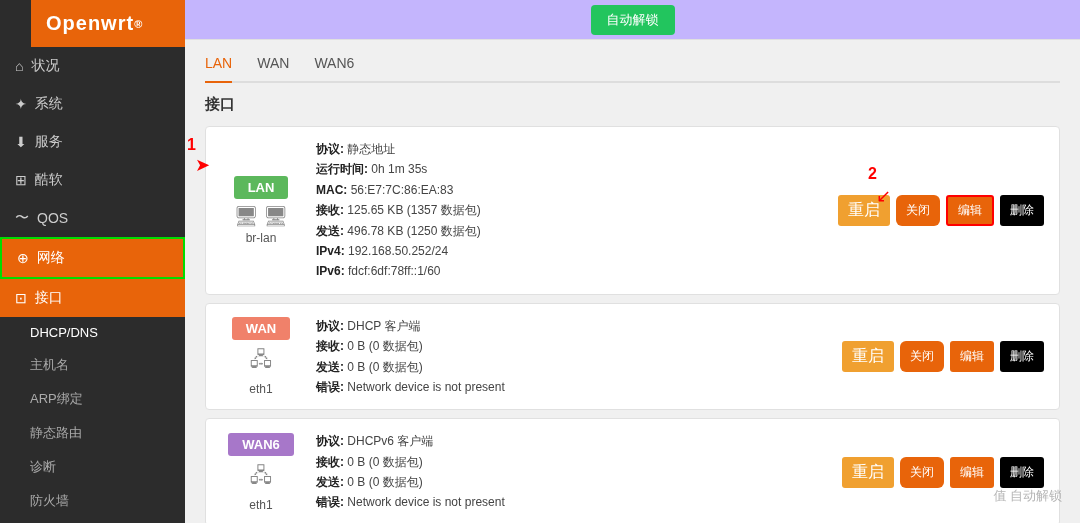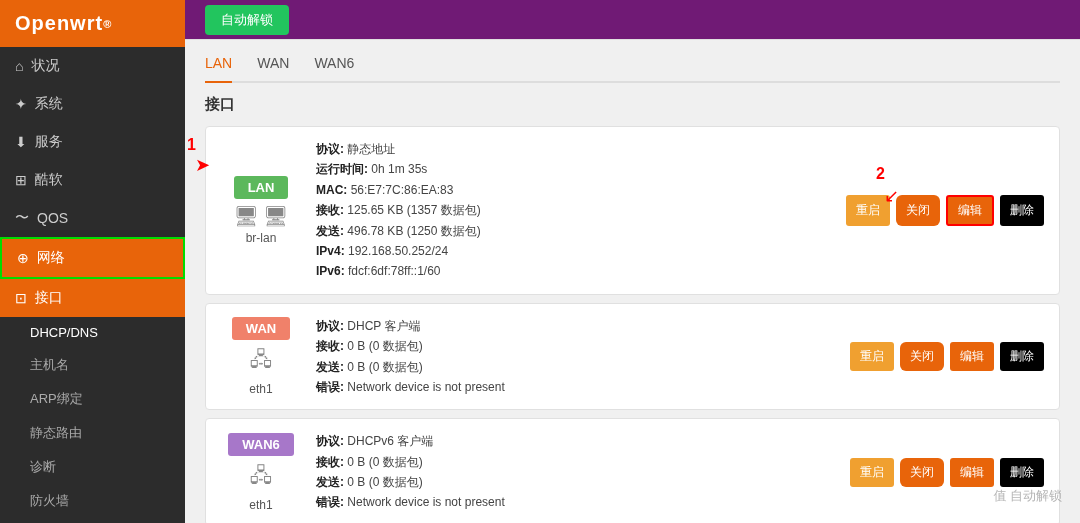--- a/index.html
+++ b/index.html
@@ -18,20 +18,21 @@
     }
     .sidebar-logo {
       background: #e8640a;
       padding: 12px 15px;
       color: white;
       font-size: 20px;
       font-weight: bold;
       letter-spacing: 1px;
       display: flex;
       align-items: center;
+      margin-left: 31px;
     }
     .sidebar-logo sup {
       font-size: 11px;
     }
     .sidebar-item {
       display: flex;
       align-items: center;
       padding: 10px 15px;
       cursor: pointer;
       color: #ccc;
@@ -54,25 +55,25 @@
 
     
     .main {
       flex: 1;
       display: flex;
       flex-direction: column;
       background: #f0f0f0;
       overflow: hidden;
     }
     .top-bar {
-      background: #701a75;
+      background: #c4b5fd;
       height: 40px;
       display: flex;
       align-items: center;
-      justify-content: flex-start;
+      justify-content: center;
       padding: 0 20px;
       border-bottom: 1px solid #e0e0e0;
     }
     .auto-resolve-btn {
       background: #22c55e;
       color: white;
       border: none;
       padding: 6px 16px;
       border-radius: 4px;
       cursor: pointer;
@@ -150,21 +151,21 @@
       font-size: 12px;
       color: #444;
       line-height: 1.7;
     }
     .iface-details strong { color: #222; }
     .iface-actions {
       display: flex;
       gap: 6px;
       margin-left: auto;
     }
-    .btn-restart { background: #f0a030; color: white; border: none; padding: 5px 10px; border-radius: 3px; cursor: pointer; font-size: 12px; }
+    .btn-restart { background: #f0a030; color: white; border: none; padding: 5px 10px; border-radius: 3px; cursor: pointer; font-size: 16px; }
     .btn-close { background: #e8640a; color: white; border: none; padding: 6px 10px; border-radius: 6px; cursor: pointer; font-size: 12px; }
     .btn-edit { background: #e8640a; color: white; border: none; padding: 5px 10px; border-radius: 3px; cursor: pointer; font-size: 12px; }
     .btn-delete { background: #000000; color: white; border: none; padding: 5px 10px; border-radius: 3px; cursor: pointer; font-size: 12px; }
     .btn-edit.highlighted {
       border: 2px solid red;
     }
     .sidebar-net-highlight {
       background: #e8640a;
       color: white;
     }

